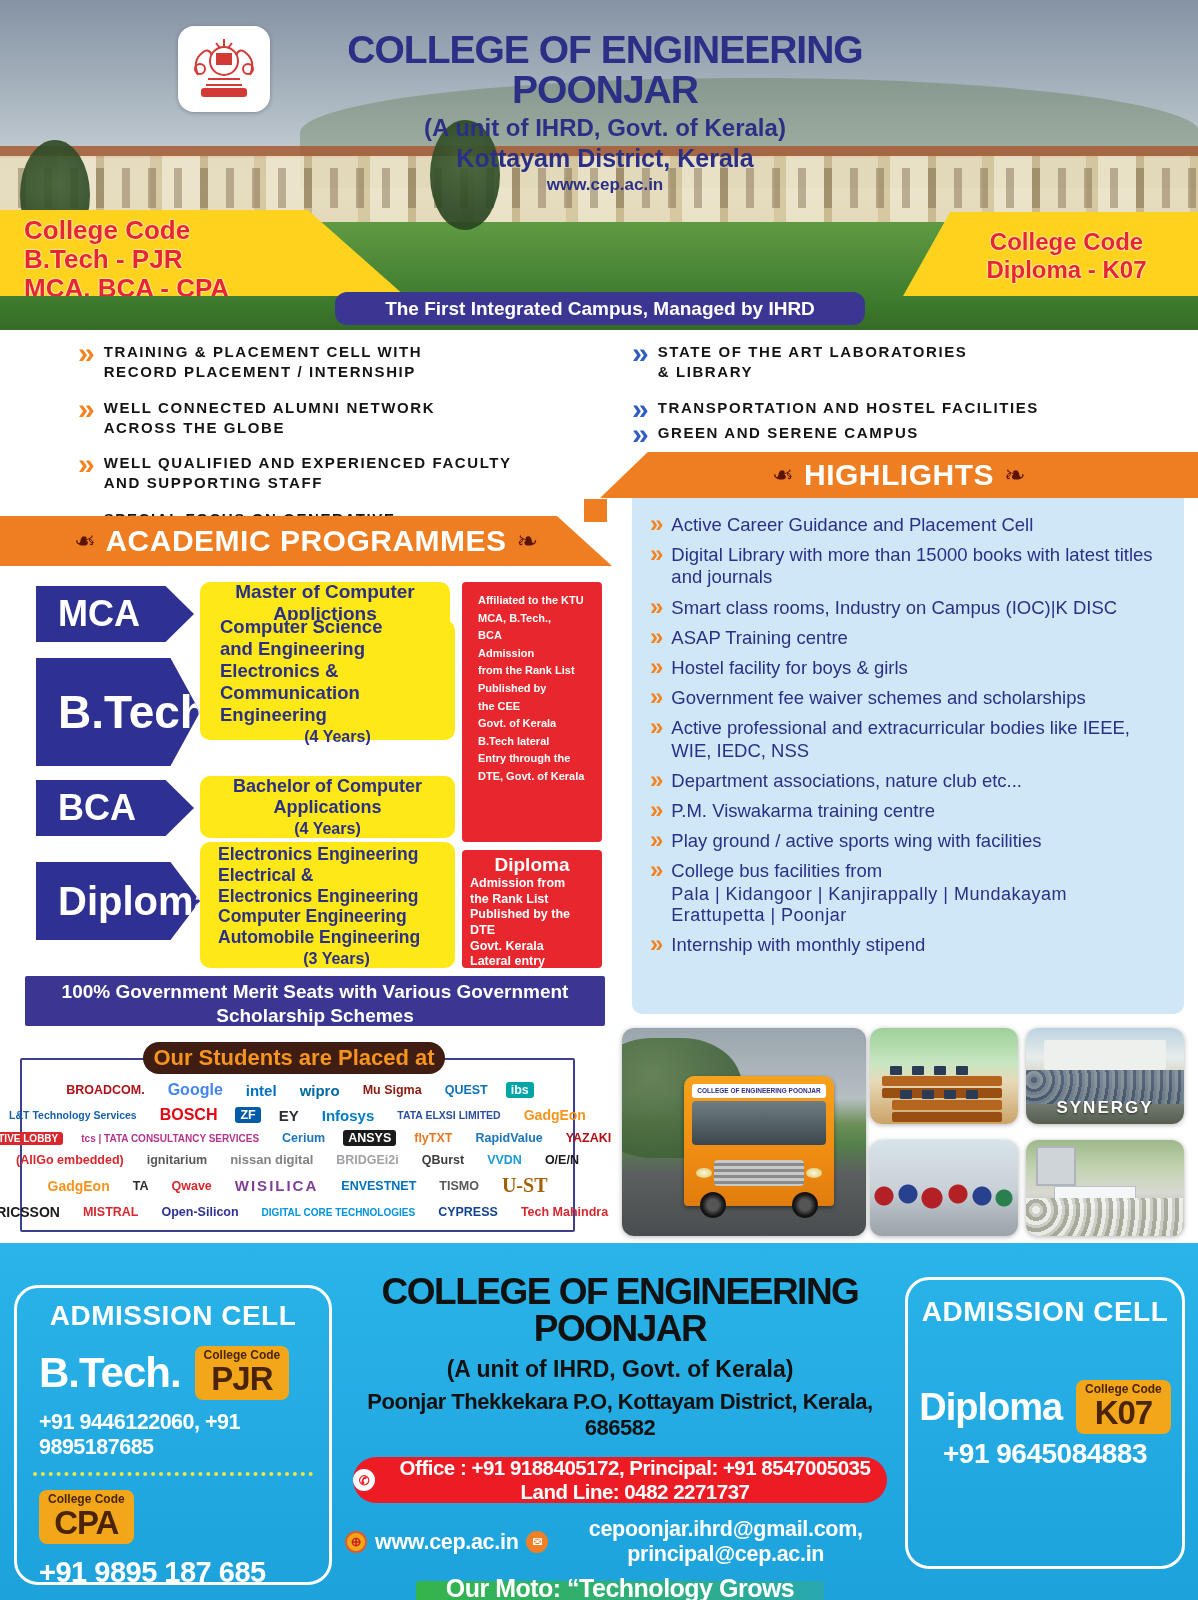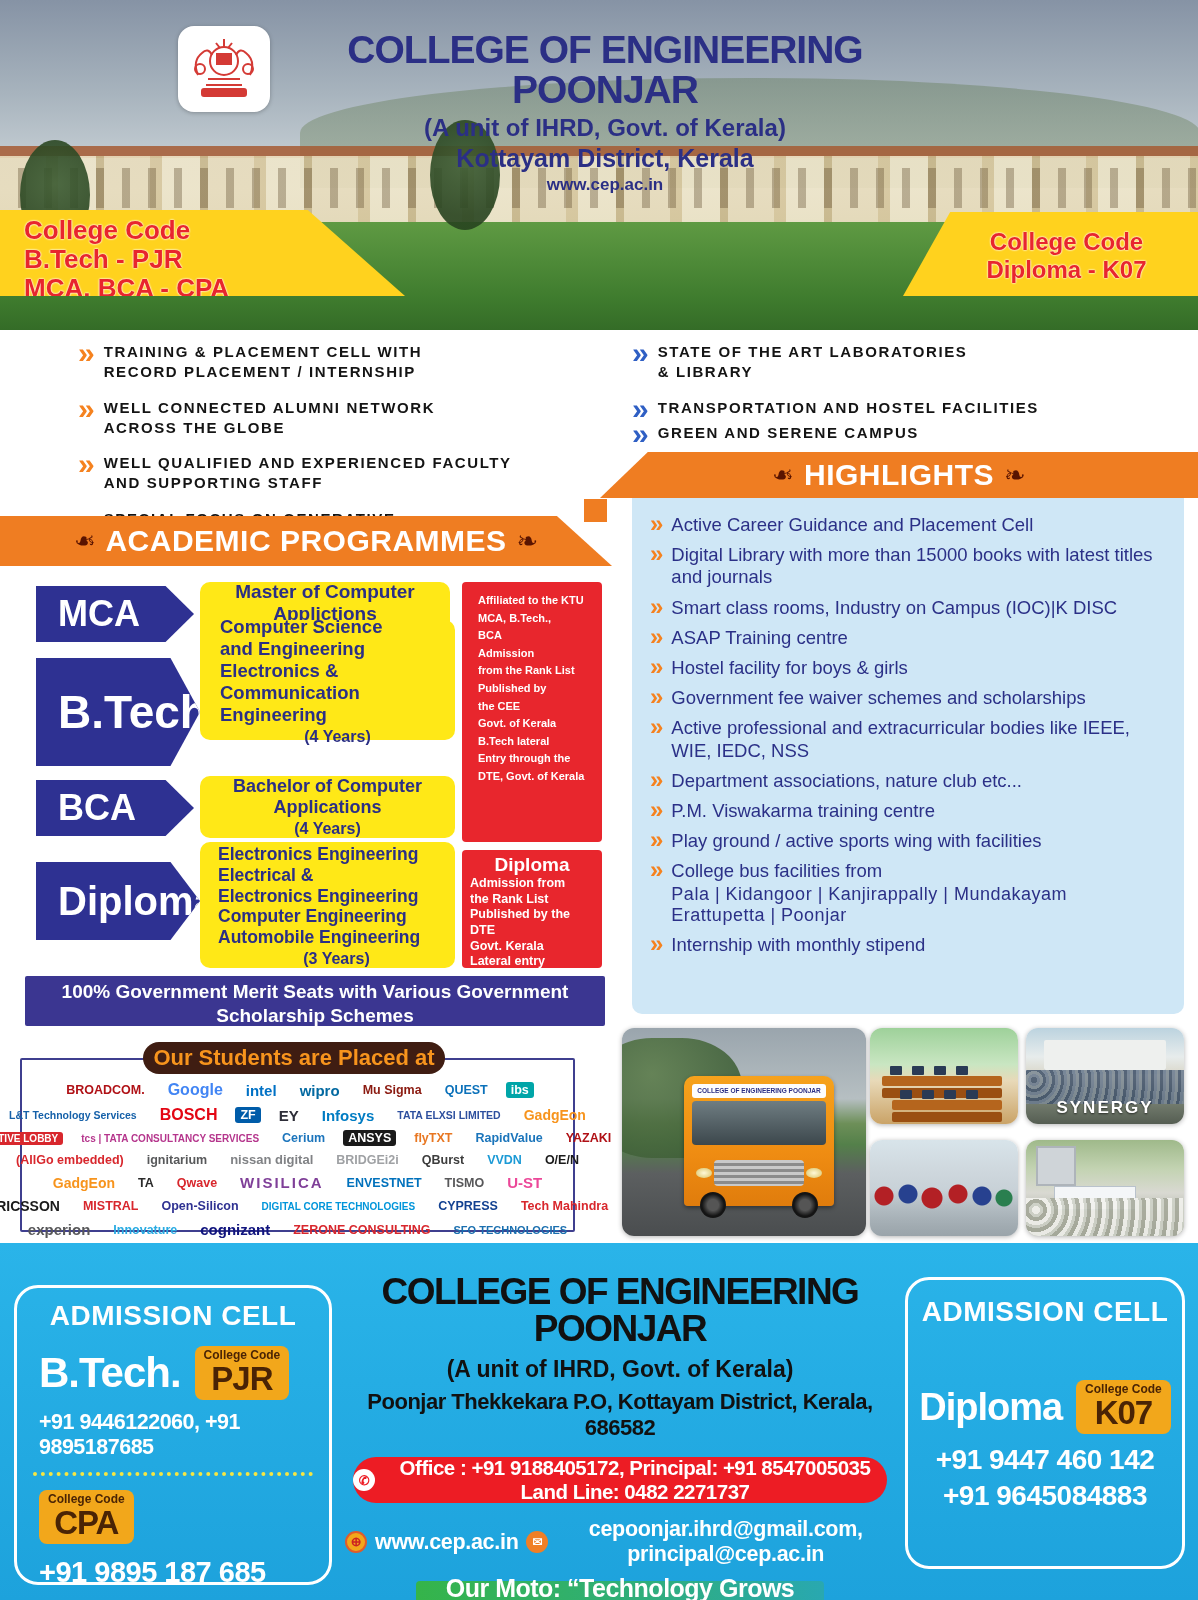--- a/index.html
+++ b/index.html
@@ -210,20 +210,21 @@
   <div class="ribbon ribbon-left">
     <div>College Code</div>
     <div>B.Tech - PJR</div>
     <div>MCA, BCA - CPA</div>
   </div>
   <div class="ribbon ribbon-right">
     <div>College Code</div>
     <div>Diploma - K07</div>
   </div>
 
+  <div class="hero-banner">The First Integrated Campus, Managed by IHRD</div>
 
   <div class="features">
     <div class="feat-col feat-left">
       <div class="feat-item">
         <span class="arrow orange">»</span>
         <span class="feat-text">TRAINING &amp; PLACEMENT CELL WITH
 RECORD PLACEMENT / INTERNSHIP</span>
       </div>
       <div class="feat-item">
         <span class="arrow orange">»</span>
@@ -447,36 +448,29 @@
       <span class="chip" style="color: rgb(28, 154, 214);">VVDN</span>
       <span class="chip" style="color: rgb(26, 26, 26);">O/E/N</span>
     </div>
     <div class="logo-row">
       <span class="chip" style="font-size: 14px; color: rgb(247, 148, 29);">GadgEon</span>
       <span class="chip" style="color: rgb(43, 43, 43);">TA</span>
       <span class="chip" style="color: rgb(216, 39, 45);">Qwave</span>
       <span class="chip" style="font-size: 15px; letter-spacing: 2px; color: rgb(127, 63, 152);">WISILICA</span>
       <span class="chip" style="color: rgb(0, 113, 188);">ENVESTNET</span>
       <span class="chip" style="color: rgb(88, 88, 90);">TISMO</span>
-      <span class="chip" style="font-size: 15px; color: #ec4899;">U-ST</span>
+      <span class="chip" style="font-size: 20px; color: #a16207; font-family: Liberation Serif, serif;">U-ST</span>
     </div>
     <div class="logo-row">
       <span class="chip" style="font-size: 14px; color: rgb(26, 26, 26);">ERICSSON</span>
       <span class="chip" style="color: rgb(216, 39, 45);">MISTRAL</span>
       <span class="chip" style="color: rgb(46, 49, 146);">Open-Silicon</span>
       <span class="chip" style="font-size: 10px; color: rgb(0, 149, 218);">DIGITAL CORE TECHNOLOGIES</span>
       <span class="chip" style="color: rgb(18, 65, 145);">CYPRESS</span>
       <span class="chip" style="color: rgb(216, 39, 45);">Tech Mahindra</span>
-    </div>
-    <div class="logo-row">
-      <span class="chip" style="font-size: 15px; color: rgb(88, 88, 90);">experion</span>
-      <span class="chip" style="color: rgb(41, 171, 226);">Innovature</span>
-      <span class="chip" style="font-size: 15px; color: rgb(16, 20, 126);">cognizant</span>
-      <span class="chip" style="color: rgb(216, 39, 45);">ZERONE CONSULTING</span>
-      <span class="chip" style="font-size: 11px; color: rgb(26, 111, 175);">SFO TECHNOLOGIES</span>
     </div>
   </div>
 
   <div class="photo ph-bus">
     <div class="mtn"></div>
     <div class="bus">
       <div class="bus-banner">COLLEGE OF ENGINEERING POONJAR</div>
       <div class="bus-shield"></div>
       <div class="bus-grille"></div>
       <div class="bus-light" style="left:12px;"></div>
@@ -546,19 +540,18 @@
 
     <div class="cell-box cell-right">
       <div class="cell-title">ADMISSION CELL</div>
       <div class="cell-row center" style="margin-top:52px;">
         <span class="cell-big" style="font-size:38px;">Diploma</span>
         <span class="badge">
           <div class="badge-label">College Code</div>
           <div class="badge-code">K07</div>
         </span>
       </div>
-      <div class="cell-phone">+91 9447 460 142</div>
       <div class="cell-phone" style="margin-top:4px;">+91 9645084883</div>
     </div>
 
   </div>
 
 </div>
 
 </body></html>

